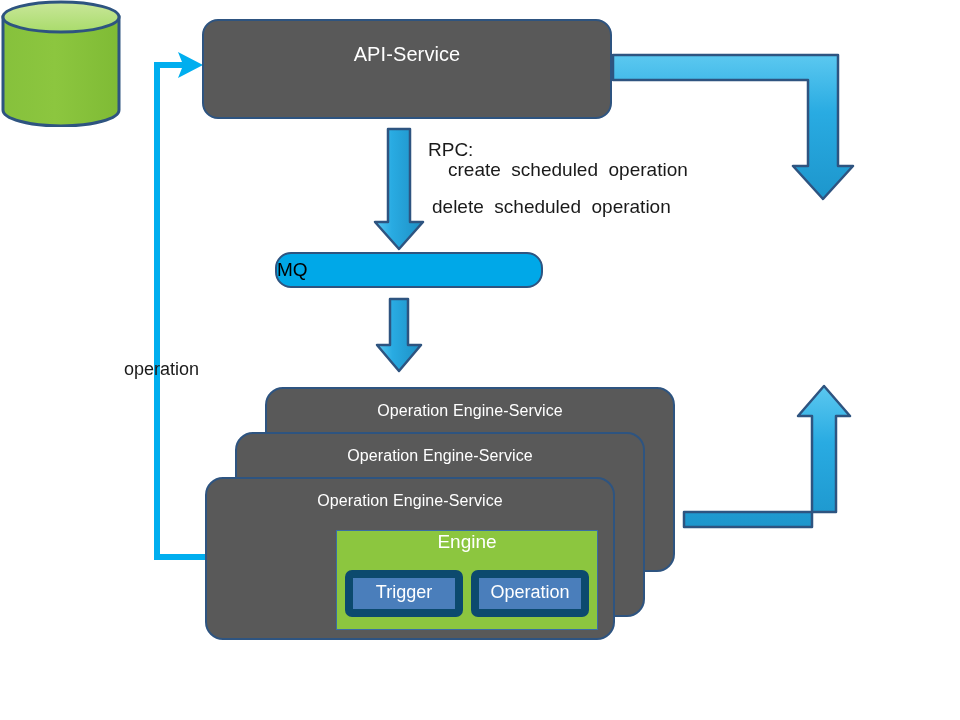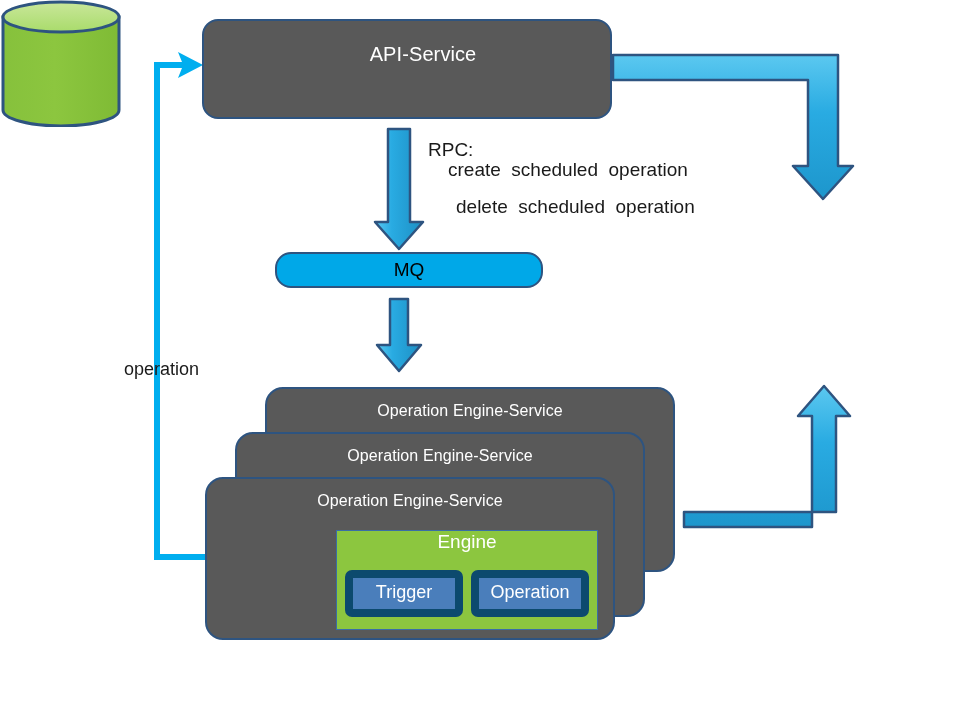--- a/index.html
+++ b/index.html
@@ -45,37 +45,36 @@
   #api-service {
     left: 202px;
     top: 19px;
     width: 410px;
     height: 100px;
     border-radius: 16px;
   }
   #api-service .card-title {
     padding-top: 21px;
     font-size: 20px;
-    margin-left: 16px;
   }
 
   
   #mq-box {
     left: 275px;
     top: 252px;
     width: 268px;
     height: 36px;
     background: #00A8E8;
     border: 2px solid #2E5480;
     border-radius: 16px;
     color: #000000;
     font-size: 19px;
     display: flex;
     align-items: center;
-    justify-content: center;
+    justify-content: flex-start;
   }
 
   
   #oes-back   { left: 265px; top: 387px; width: 410px; height: 185px; }
   #oes-middle { left: 235px; top: 432px; width: 410px; height: 185px; }
   #oes-front  { left: 205px; top: 477px; width: 410px; height: 163px; }
 
   #oes-back .card-title   { padding-top: 12px; }
   #oes-middle .card-title { padding-top: 12px; }
   #oes-front .card-title  { padding-top: 12px; }
@@ -136,21 +135,21 @@
   
   .plain-text {
     position: absolute;
     color: #1a1a1a;
     font-size: 19px;
     white-space: pre;
     line-height: 1.0;
   }
   #rpc-label      { left: 428px; top: 140px; }
   #rpc-line-1     { left: 448px; top: 160px; }
-  #rpc-line-2     { left: 456px; top: 197px; }
+  #rpc-line-2     { left: 432px; top: 197px; }
   #requests-label { left: 124px; top: 360px; font-size: 18px; }
 
   
   #arrows {
     position: absolute;
     left: 0; top: 0;
     width: 960px;
     height: 720px;
     pointer-events: none;
   }

